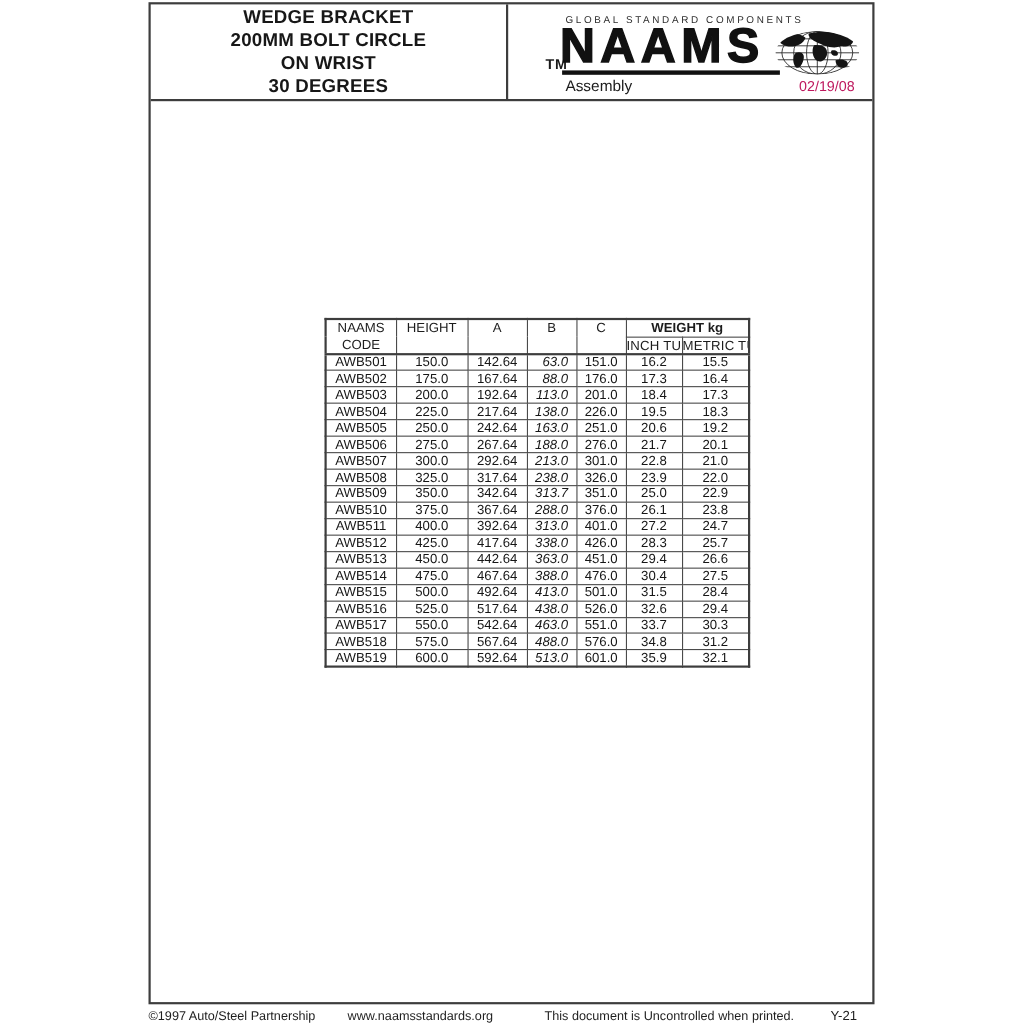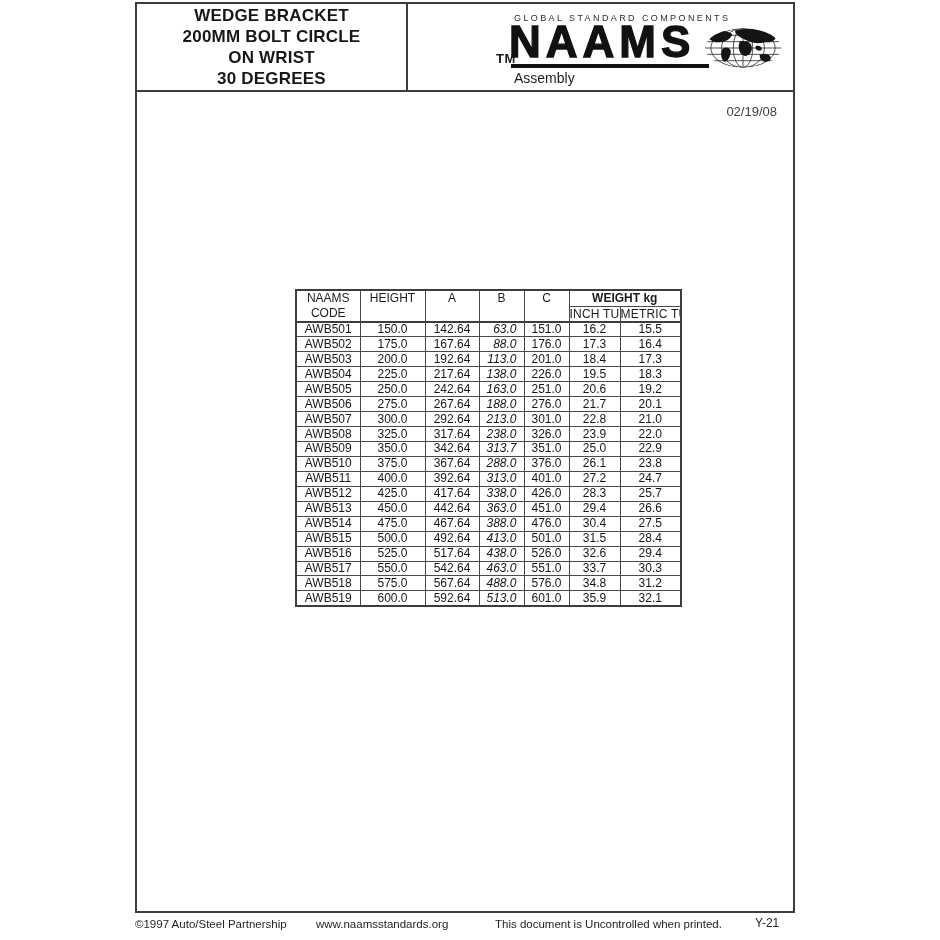--- a/index.html
+++ b/index.html
@@ -18,21 +18,21 @@
     border: 2px solid #3d3d3d;
   }
   
   .hdr {
     position: absolute; left: 0; top: 0;
     width: 100%; height: 88px;
     border-bottom: 2px solid #3d3d3d;
   }
   .title-cell {
     position: absolute; left: 0; top: 0;
-    width: 271px; height: 86px;
+    width: 325px; height: 86px;
     border-right: 2px solid #3d3d3d;
     display: flex; flex-direction: column;
     align-items: center; justify-content: center;
     text-align: center;
   }
   .title-line {
     font-size: 17px; font-weight: bold;
     line-height: 21px; letter-spacing: 0.2px;
     color: #171717;
   }
@@ -60,21 +60,21 @@
   .brand-underline {
     position: absolute; left: 49px; top: 60px;
     width: 198px; height: 4px; background: #111;
   }
   .brand-sub {
     position: absolute; left: 52px; top: 66px;
     font-size: 14px; color: #1c1c1c;
   }
   .brand-date {
     position: absolute; right: 16px; top: 67px;
-    font-size: 13px; color: #404040; margin-top: 33px;
+    font-size: 13px; color: #be185d;
   }
   .globe {
     position: absolute; left: 240px; top: 22px;
     width: 82px; height: 44px;
   }
   
   .spec-table {
     position: absolute; left: 158px; top: 285px; 
     width: 385px;
     border-collapse: collapse;

